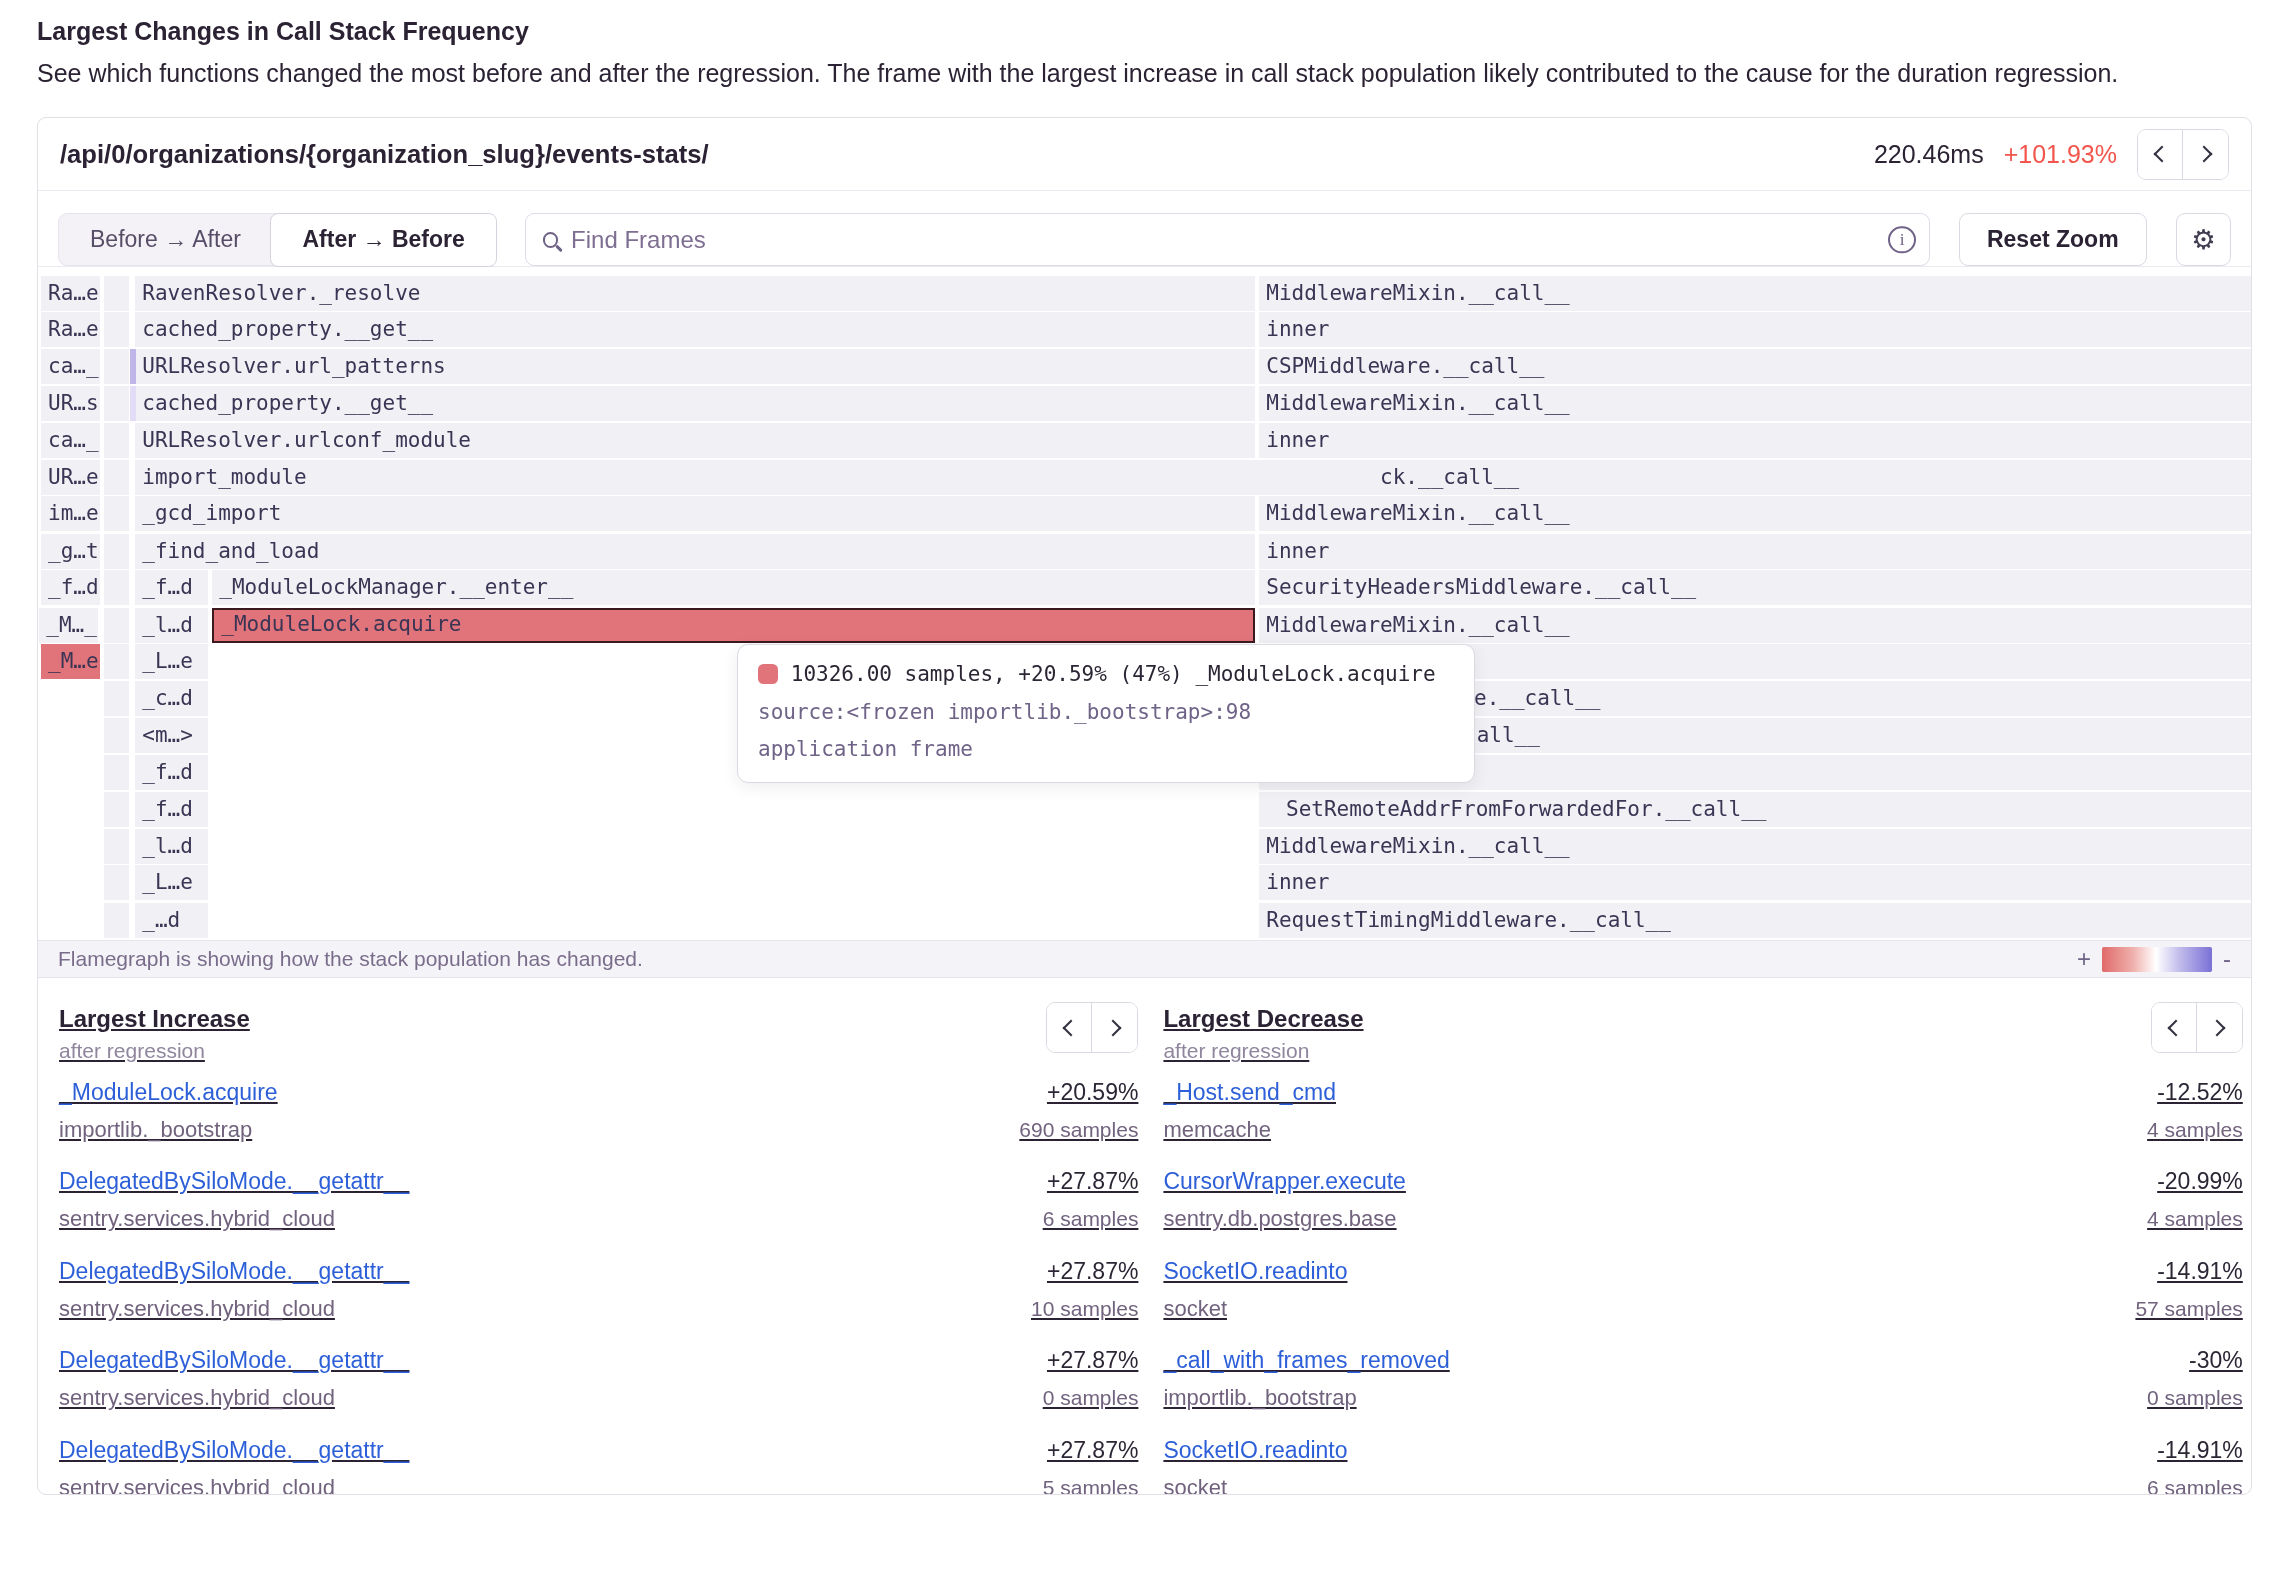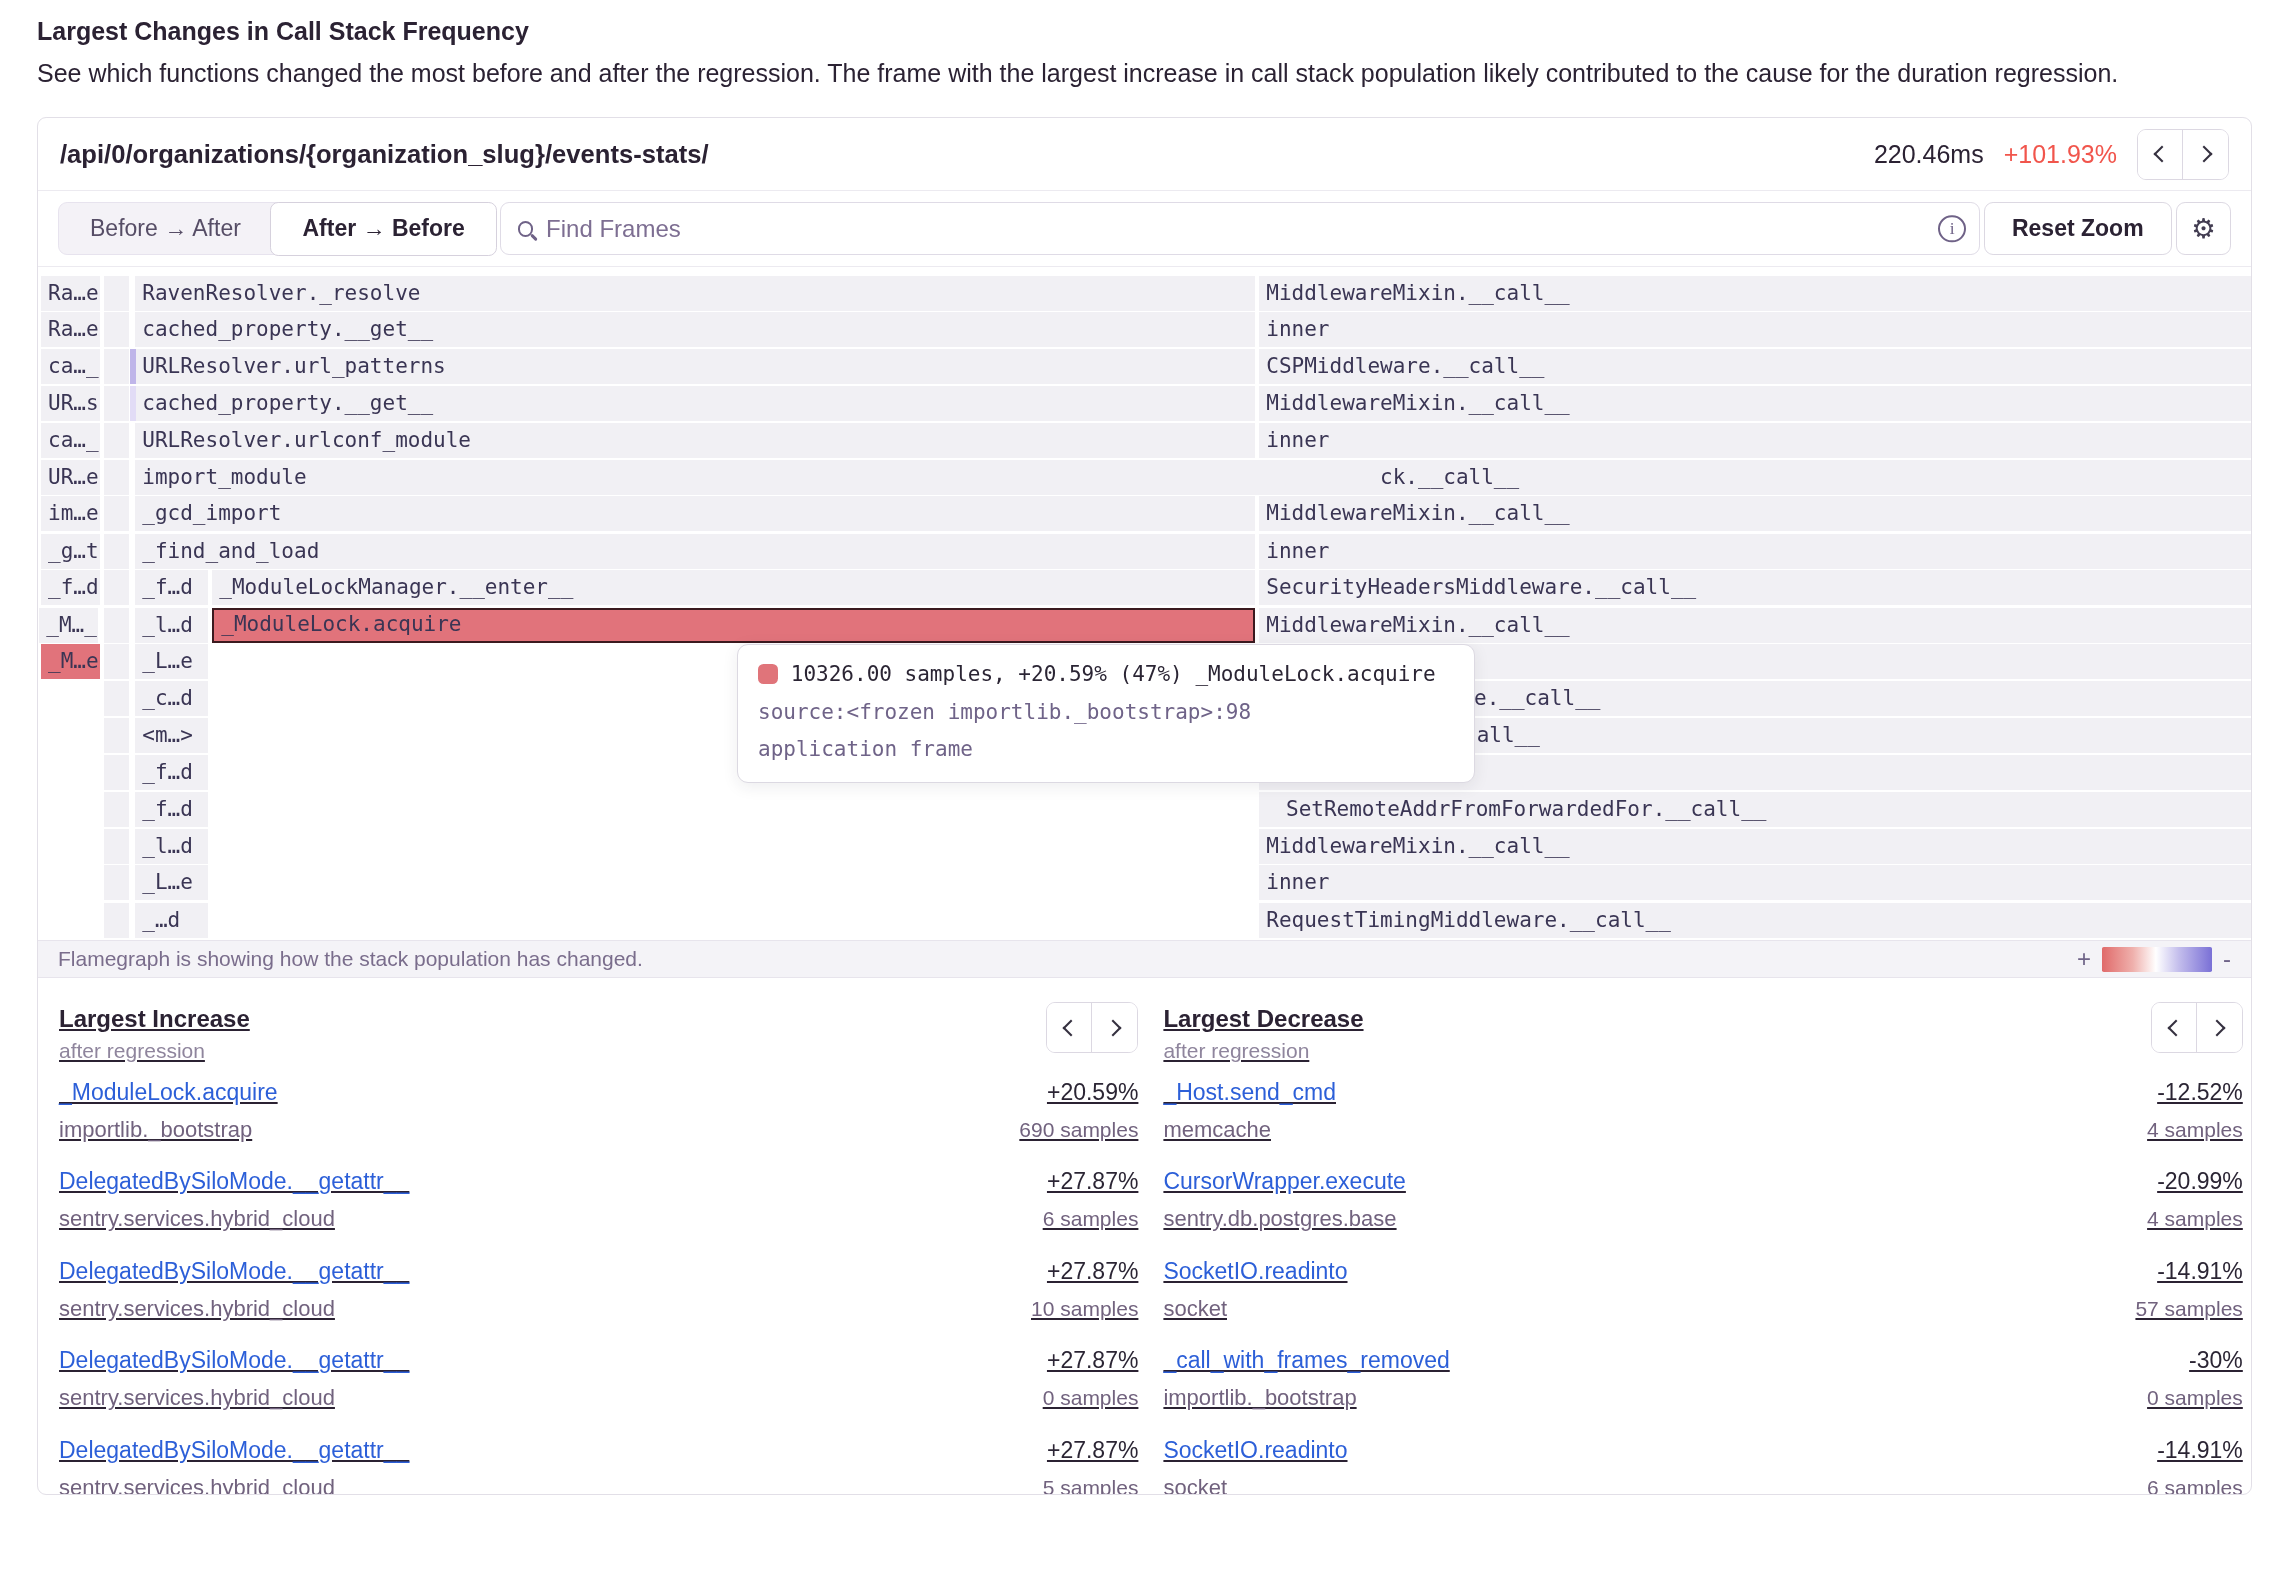--- a/index.html
+++ b/index.html
@@ -19,21 +19,21 @@
   .pct-change { font-size:25px; color:#f1554c; }
 
   .pager { display:inline-flex; border:1.4px solid #dcd8e2; border-radius:9.1px; overflow:hidden; background:#fff; }
   .pager button { width:45px; height:49px; background:#fff; border:none; display:flex; align-items:center; justify-content:center; cursor:pointer; }
   .pager button:first-child { border-right:1.4px solid #dcd8e2; }
   .chev { width:12px; height:12px; border-left:2.4px solid #35303f; border-bottom:2.4px solid #35303f; display:inline-block; }
   .chev.left  { transform:rotate(45deg); margin-left:3.7px; }
   .chev.right { transform:rotate(-135deg); margin-right:3.7px; }
 
   
-  .toolbar { height:76px; display:flex; align-items:center; padding:0 20px; gap:4px; border-bottom:1.4px solid #eceaf0; }
+  .toolbar { height:76px; display:flex; align-items:flex-end; padding:0 20px; gap:29px; border-bottom:1.4px solid #eceaf0; }
   .toggle-group { display:inline-flex; background:#f4f2f7; border:1.4px solid #e7e3ee; border-radius:9.1px; height:53px; align-items:stretch; }
   .toggle-seg { font-size:23px; color:#564d66; background:transparent; border:none; padding:0 31px; border-radius:8.2px; display:flex; align-items:center; cursor:pointer; white-space:nowrap; }
   .toggle-seg.active { background:#fff; border:1.4px solid #d6d1dd; font-weight:700; color:#2b2233; margin:-1.4px; }
   .searchbox { flex:1; position:relative; height:53px; border:1.4px solid #dfdbe6; border-radius:9.1px; background:#fff; display:flex; align-items:center; padding:0 55px 0 16.4px; }
   .mag { width:15.5px; height:15.5px; border:2.7px solid #6f6287; border-radius:50%; position:relative; flex:none; }
   .mag::after { content:''; position:absolute; width:8.2px; height:2.7px; background:#6f6287; transform:rotate(45deg); right:-7.3px; bottom:-3.7px; border-radius:1.8px; }
   .searchbox input { border:none; outline:none; font-size:24px; margin-left:12.8px; width:100%; color:#2b2233; font-family:"Liberation Sans",sans-serif; background:transparent; }
   .searchbox input::placeholder { color:#7d6e92; }
   .info-btn { position:absolute; right:12.8px; top:50%; transform:translateY(-50%); width:27.4px; height:27.4px; border:2.2px solid #6f6287; border-radius:50%; color:#6f6287; font-size:17.4px; display:flex; align-items:center; justify-content:center; font-family:"Liberation Serif",serif; cursor:pointer; background:#fff; }
   .btn { height:53px; background:#fff; border:1.4px solid #dcd8e2; border-radius:9.1px; font-size:23px; font-weight:700; color:#2b2233; padding:0 27.4px; cursor:pointer; font-family:"Liberation Sans",sans-serif; }

